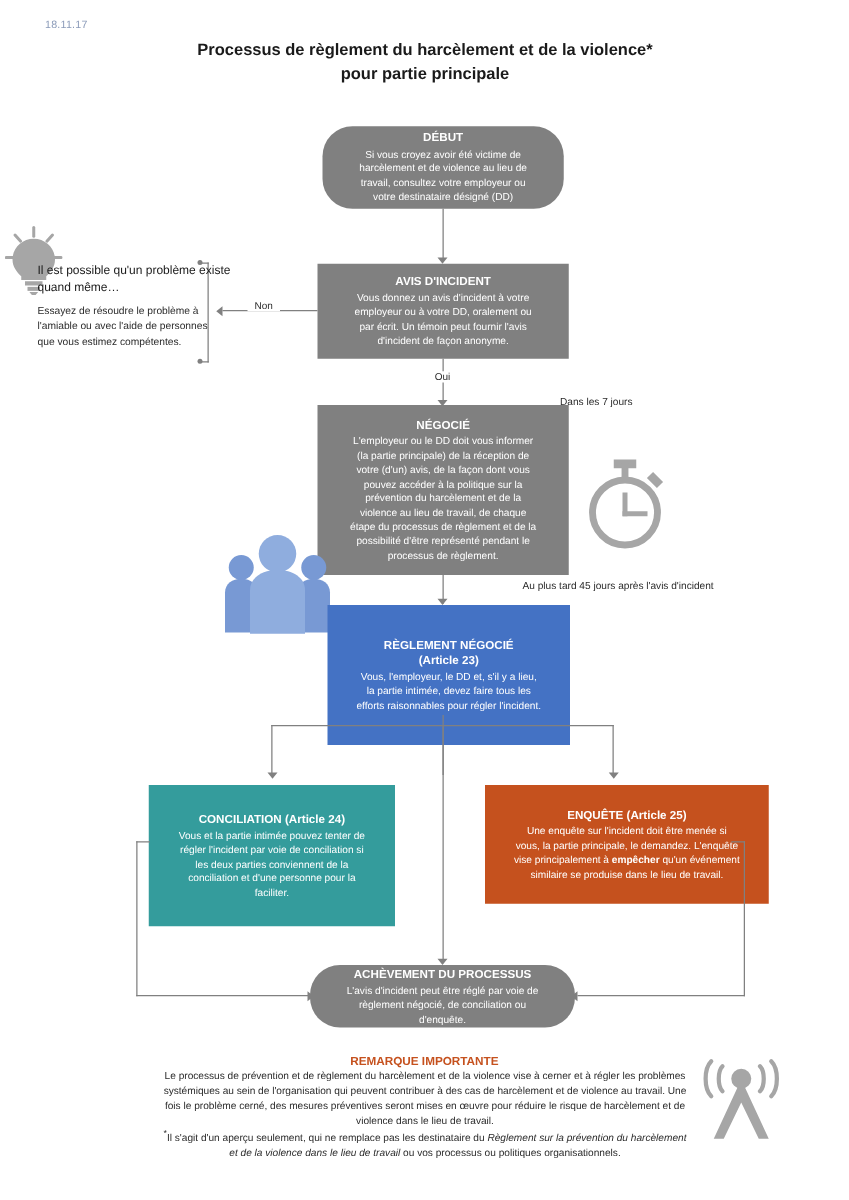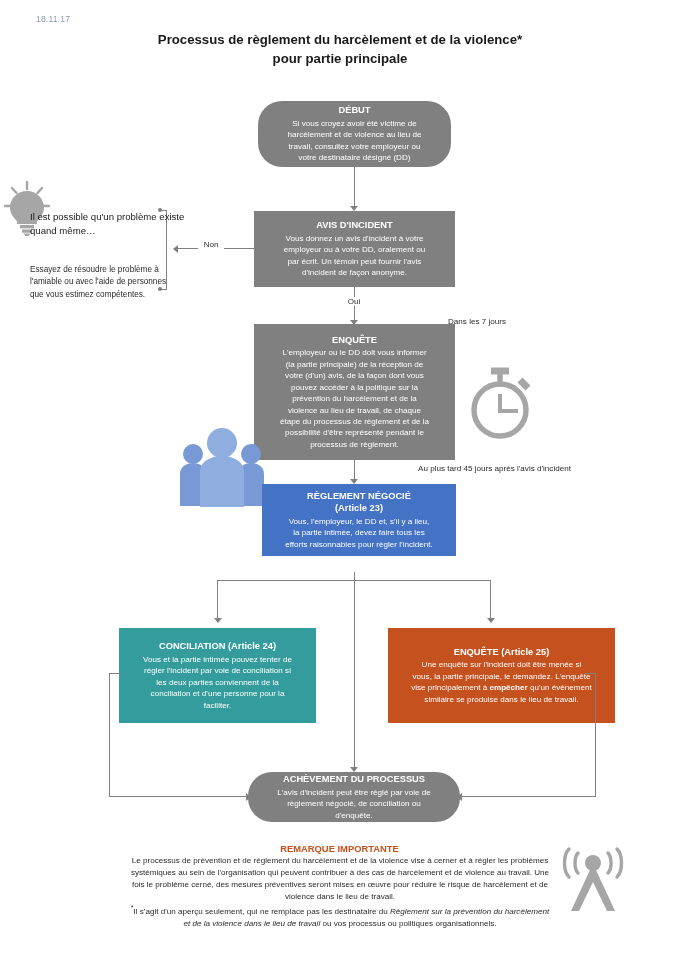--- a/index.html
+++ b/index.html
@@ -60,21 +60,21 @@
     text-align: center; line-height: 1.35;
   }
 
   
   .note-title {
     position: absolute; left: 30px; top: 210px; width: 155px;
     font-size: 9.6px; color: #1a1a1a; line-height: 1.45;
   }
   .note-body {
     position: absolute; left: 30px; top: 243px; width: 150px;
-    font-size: 8.2px; color: #2b2b2b; line-height: 1.5; margin-top: 21px;
+    font-size: 8.2px; color: #2b2b2b; line-height: 1.5;
   }
 
   
   .remark-head {
     position: absolute; left: 0; top: 843px; width: 679px;
     text-align: center; font-size: 9.4px; font-weight: bold; color: #c5511e;
   }
   .remark-body {
     position: absolute; left: 130px; top: 855px; width: 420px;
     text-align: center; font-size: 8.1px; color: #2b2b2b; line-height: 1.5;
@@ -134,21 +134,21 @@
     </svg>
   </div>
   <div class="note-title">Il est possible qu'un problème existe quand même…</div>
   <div class="note-body">Essayez de résoudre le problème à l'amiable ou avec l'aide de personnes que vous estimez compétentes.</div>
 
   <div class="ln vl" style="left:353.5px; top:287px; height:36px;"></div>
   <div class="edgelabel" style="left:340px; top:297px; width:28px;">Oui</div>
   <div class="arw arw-d" style="left:350px; top:320px;"></div>
 
   <div class="node gray" style="left:254px; top:324px; width:201px; height:136px;">
-    <div class="hd">ENQUÊTE</div>
+    <div class="hd">NÉGOCIÉ</div>
     <div class="bd">L'employeur ou le DD doit vous informer (la partie principale) de la réception de votre (d'un) avis, de la façon dont vous pouvez accéder à la politique sur la prévention du harcèlement et de la violence au lieu de travail, de chaque étape du processus de règlement et de la possibilité d'être représenté pendant le processus de règlement.</div>
   </div>
   <div class="sidelabel" style="left:448px; top:317px; width:120px; text-align:left;">Dans les 7 jours</div>
 
   <div class="icon" style="left:462px; top:356px; width:80px; height:90px;">
     <svg viewBox="0 0 80 90" width="80" height="90">
       <g fill="none" stroke="#a6a6a6" stroke-width="5.5">
         <circle cx="38" cy="54" r="26"></circle>
         <line x1="29" y1="15" x2="47" y2="15" stroke-width="7"></line>
         <line x1="38" y1="15" x2="38" y2="28"></line>
@@ -173,34 +173,34 @@
         <circle cx="46" cy="19" r="15"></circle>
         <path d="M24 48 C24 38 34 32 46 32 C58 32 68 38 68 48 L68 83 L24 83 Z"></path>
       </g>
     </svg>
   </div>
 
   <div class="ln vl" style="left:353.5px; top:460px; height:23px;"></div>
   <div class="arw arw-d" style="left:350px; top:479px;"></div>
   <div class="sidelabel" style="left:413px; top:464px; width:163px;">Au plus tard 45 jours après l'avis d'incident</div>
 
-  <div class="node blue" style="left:262px; top:484px; width:194px; height:72px;">
+  <div class="node blue" style="left:262px; top:484px; width:194px; height:112px;">
     <div class="hd">RÈGLEMENT NÉGOCIÉ</div>
     <div class="hd2">(Article 23)</div>
     <div class="bd">Vous, l'employeur, le DD et, s'il y a lieu, la partie intimée, devez faire tous les efforts raisonnables pour régler l'incident.</div>
   </div>
 
   <div class="ln vl" style="left:353.5px; top:572px; height:48px;"></div>
   <div class="ln hl" style="left:217px; top:580px; width:274px;"></div>
   <div class="ln vl" style="left:217px; top:580px; height:40px;"></div>
   <div class="ln vl" style="left:490px; top:580px; height:40px;"></div>
   <div class="arw arw-d" style="left:213.5px; top:618px;"></div>
   <div class="arw arw-d" style="left:486.5px; top:618px;"></div>
 
-  <div class="node teal" style="left:119px; top:628px; width:197px; height:95px;">
+  <div class="node teal" style="left:119px; top:628px; width:197px; height:113px;">
     <div class="hd">CONCILIATION (Article 24)</div>
     <div class="bd">Vous et la partie intimée pouvez tenter de régler l'incident par voie de conciliation si les deux parties conviennent de la conciliation et d'une personne pour la faciliter.</div>
   </div>
 
   <div class="node orange" style="left:388px; top:628px; width:227px; height:95px;">
     <div class="hd">ENQUÊTE (Article 25)</div>
     <div class="bd"><span>Une enquête sur l'incident doit être menée si vous, la partie principale, le demandez. L'enquête vise principalement à </span><b>empêcher</b><span> qu'un événement similaire se produise dans le lieu de travail.</span></div>
   </div>
 
   <div class="ln vl" style="left:353.5px; top:580px; height:190px;"></div>

